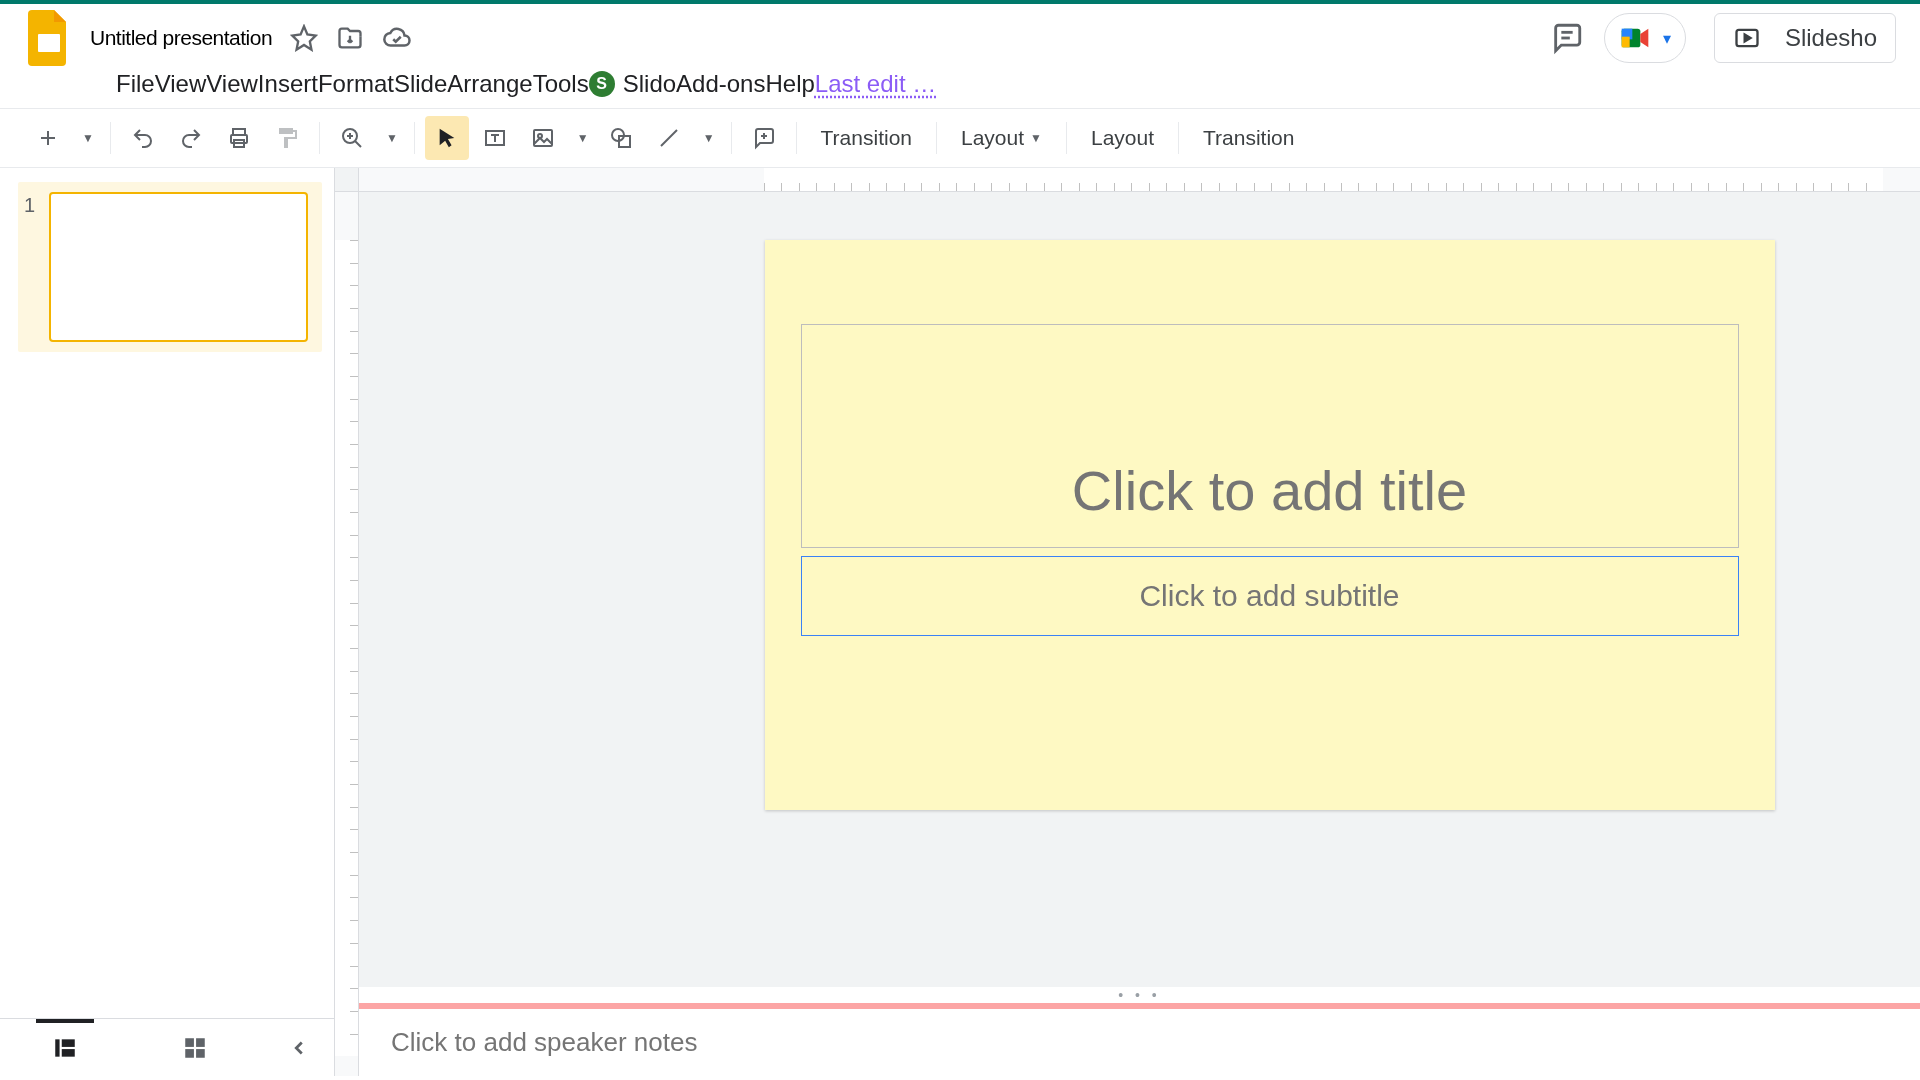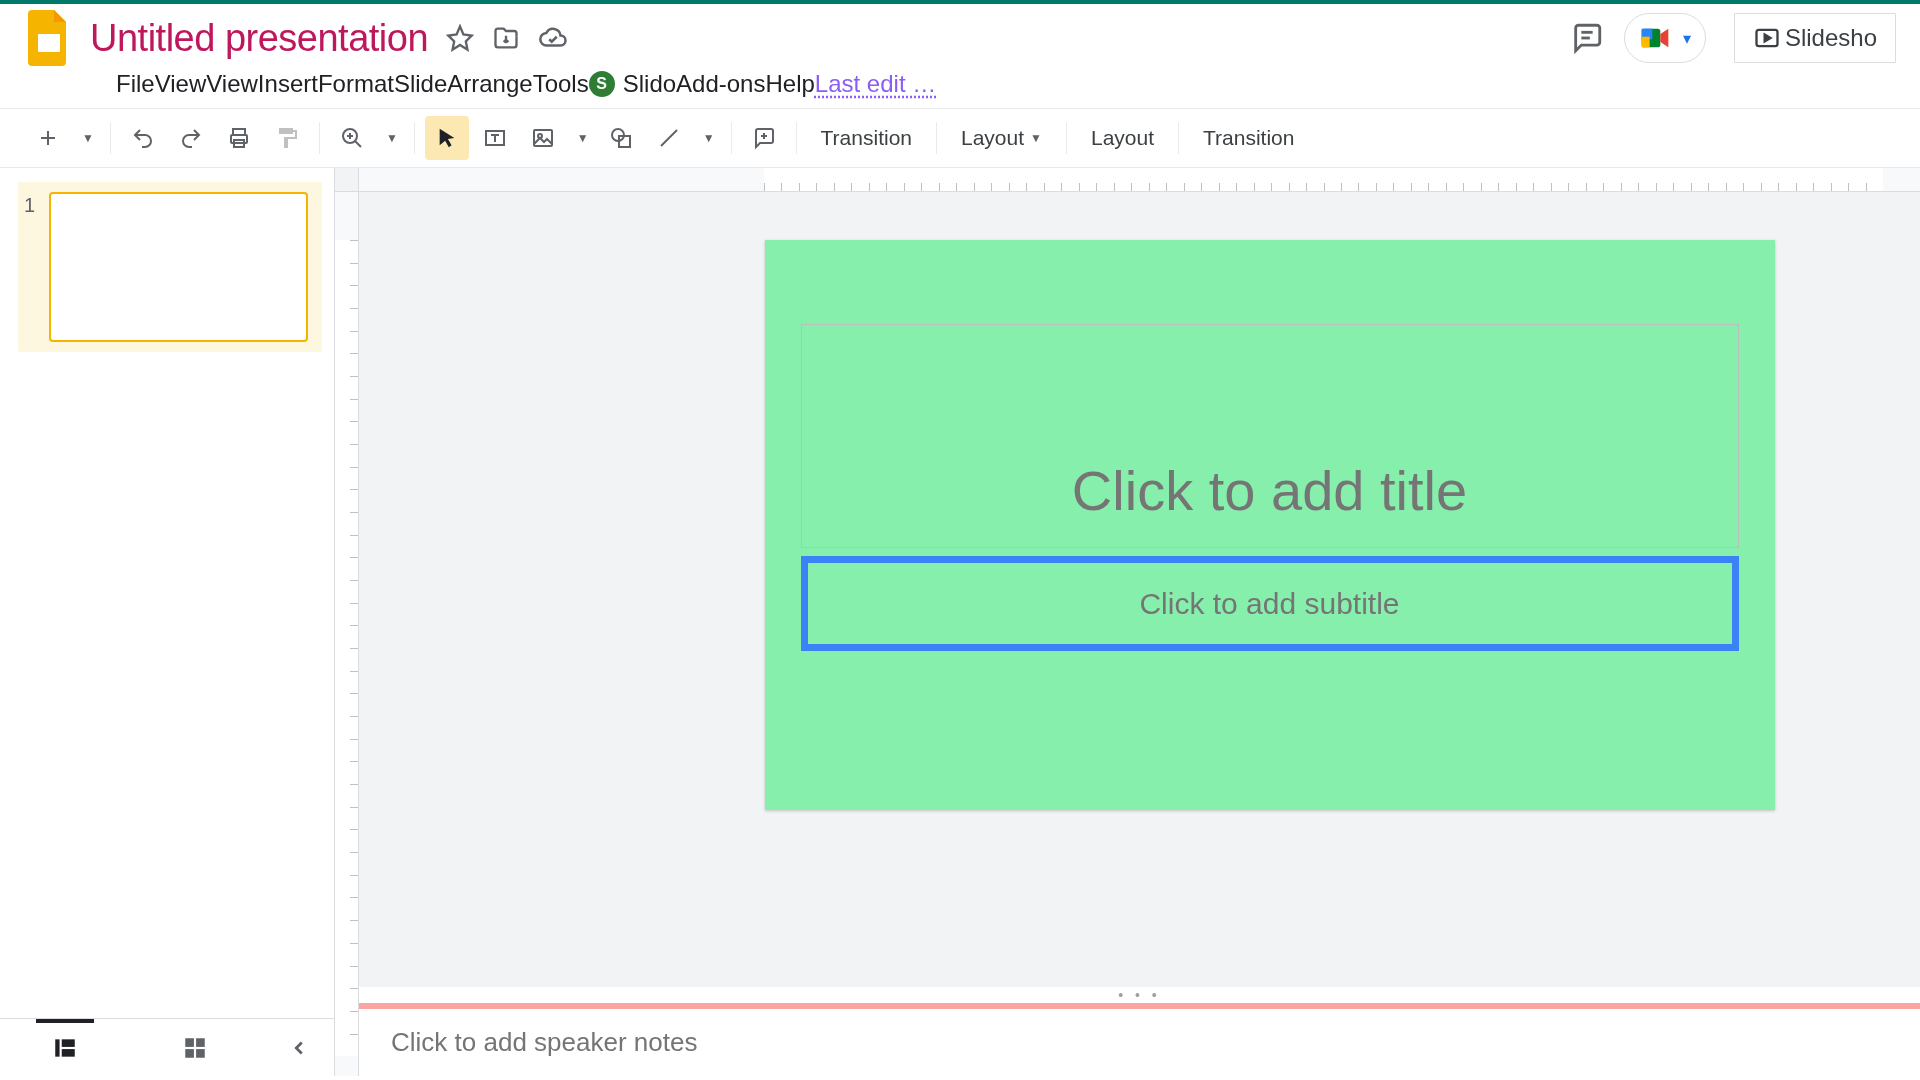--- a/index.html
+++ b/index.html
@@ -1,25 +1,25 @@
 <!DOCTYPE html>
 <html><head>
 <meta charset="utf-8">
 <style>
 * { box-sizing: border-box; margin: 0; padding: 0; }
 body { font-family: Arial, sans-serif; background: #fff; overflow: hidden; width: 1920px; height: 1080px; }
 .top-teal { height: 4px; background: #00796b; width: 100%; }
 .header { display: flex; align-items: center; padding: 8px 16px 0 24px; height: 60px; }
 .logo { width: 50px; height: 50px; margin-right: 16px; display:flex; align-items:center; justify-content:center; }
 .title-area { flex: 1; display: flex; align-items: center; gap: 18px; }
-.doc-title { font-size: 38px; color: #be185d; font-weight: 400; letter-spacing: -0.5px; }
+.doc-title { font-size: 21px; color: #000000; font-weight: 400; letter-spacing: -0.5px; }
 .icon-btn { display: inline-flex; align-items:center; justify-content:center; color:#5f6368; cursor:pointer; }
 .header-right { display:flex; align-items:center; gap:20px; padding-right:8px; }
 .meet-pill { display:flex; align-items:center; gap:12px; border:1px solid #dadce0; border-radius:30px; padding:8px 14px; }
-.slideshow-btn { display:flex; align-items:center; gap:4px; border:1px solid #dadce0; border-radius:1px; padding:10px 18px; font-size:24px; color:#3c4043; margin-left:8px;}
+.slideshow-btn { display:flex; align-items:center; gap:24px; border:1px solid #dadce0; border-radius:6px; padding:10px 18px; font-size:24px; color:#3c4043; margin-left:8px;}
 .menubar { display:flex; align-items:center; padding: 6px 0 10px 116px; font-size:24px; color:#202124; }
 .menubar .mi { cursor:pointer; }
 .menubar .slido { display:flex; align-items:center; gap:8px; }
 .slido-badge { width:26px; height:26px; border-radius:50%; background:#2e7d32; color:#fff; display:flex; align-items:center; justify-content:center; font-size:16px; font-weight:bold; }
 .lastedit { color:#8b5cf6; text-decoration: underline dotted; text-underline-offset:4px; cursor:pointer; }
 .toolbar { display:flex; align-items:center; height:60px; border-top:1px solid #e8eaed; border-bottom:1px solid #e8eaed; padding:0 8px 0 26px; gap:4px; color:#5f6368;}
 .tb-btn { height:44px; min-width:44px; display:flex; align-items:center; justify-content:center; border-radius:4px; cursor:pointer; padding:0 6px; gap:4px;}
 .tb-btn.selected { background:#fce8b2; }
 .tb-sep { width:1px; height:32px; background:#e8eaed; margin:0 6px; }
 .tb-text { font-size:21px; color:#3c4043; padding:0 14px; }
@@ -40,23 +40,23 @@
 .ruler-h { flex:1; background:#f8f9fa; border-bottom:1px solid #dadce0; position:relative; overflow:hidden;}
 .ruler-h .active-zone { position:absolute; top:0; bottom:0; left:405px; right:37px; background:#fff; }
 .ruler-ticks { position:absolute; top:0; bottom:0; left:405px; right:37px; display:flex;}
 .ruler-ticks span { flex:1; border-left:1px solid #c0c0c0; height:8px; align-self:flex-end;}
 .canvas-body { flex:1; display:flex; overflow:hidden; }
 .ruler-v { width:24px; background:#f8f9fa; border-right:1px solid #dadce0; position:relative;}
 .ruler-v .active-zone { position:absolute; left:0; right:0; top:48px; bottom:20px; background:#fff;}
 .ruler-v-ticks { position:absolute; left:0; right:0; top:48px; bottom:20px; display:flex; flex-direction:column;}
 .ruler-v-ticks span { flex:1; border-top:1px solid #c0c0c0; width:8px; align-self:flex-end;}
 .stage { flex:1; background:#f1f3f4; display:flex; align-items:flex-start; justify-content:center; padding:48px 40px 20px 40px; position:relative;}
-.stage-inner { background:#86efac; box-shadow:0 1px 3px rgba(0,0,0,0.2); width:1010px; height:570px; position:relative; margin-left:260px; }
+.stage-inner { background:#fef9c3; box-shadow:0 1px 3px rgba(0,0,0,0.2); width:1010px; height:570px; position:relative; margin-left:260px; }
 .title-box { position:absolute; left:36px; right:36px; top:84px; height:224px; border:1px solid #bdbdbd; display:flex; align-items:flex-end; justify-content:center; padding-bottom:24px; font-size:56px; color:#757575; cursor:text;}
-.subtitle-box { position:absolute; left:36px; right:36px; top:316px; height:95px; border:7px solid #3b82f6; display:flex; align-items:center; justify-content:center; font-size:30px; color:#757575; cursor:text;}
+.subtitle-box { position:absolute; left:36px; right:36px; top:316px; height:80px; border:1px solid #3b82f6; display:flex; align-items:center; justify-content:center; font-size:30px; color:#757575; cursor:text;}
 .splitter { height:16px; display:flex; align-items:center; justify-content:center; cursor:row-resize; color:#9aa0a6; letter-spacing:4px; font-size:14px;}
 .notes { padding:18px 32px; font-size:26px; color:#757575; cursor:text; border-top:6px solid #fca5a5;}
 svg { display:block; }
 </style>
 </head>
 <body>
 
 <div class="top-teal"></div>
 
 <div class="header">

